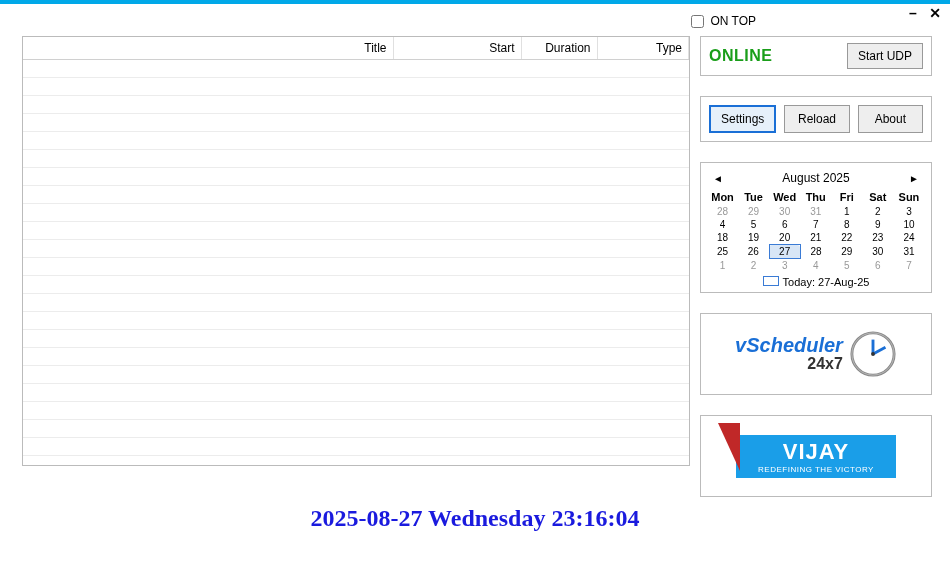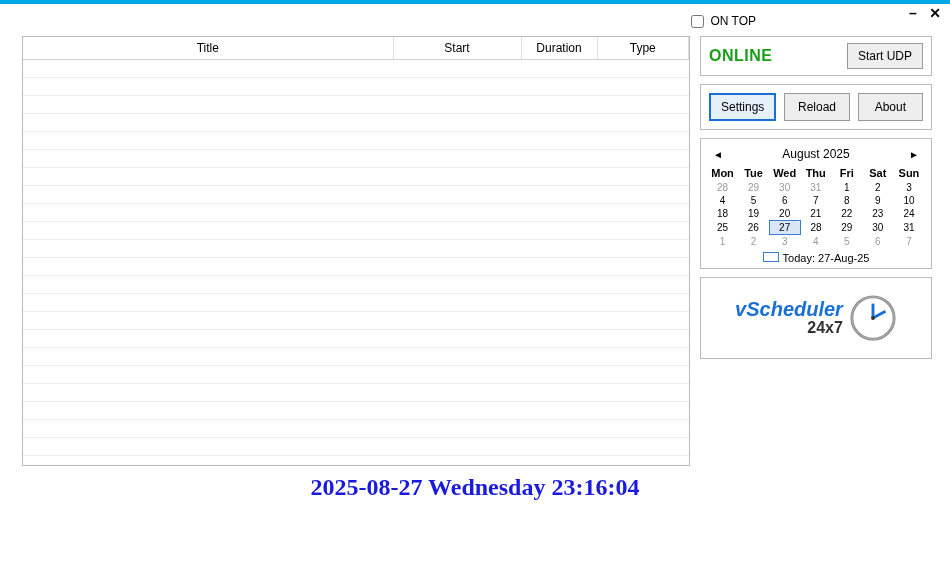--- a/index.html
+++ b/index.html
@@ -11,28 +11,28 @@
 
 .header-row { display: flex; align-items: center; padding: 10px 24px 8px 24px; }
 .app-title { font-size: 21px; font-weight: 400; color: #333; }
 .ontop-wrap { margin-left: auto; margin-right: 170px; display: flex; align-items: center; gap: 6px; font-size: 12px; }
 .ontop-wrap input { width: 13px; height: 13px; }
 
 .main-row { display: flex; gap: 10px; padding: 0 18px 0 22px; }
 
 .table-panel { flex: 1; border: 1px solid #bbb; height: 430px; overflow: hidden; background: #fff; }
 .tbl { width: 100%; border-collapse: collapse; }
-.tbl th { text-align: center; font-weight: 400; font-size: 12px; padding: 4px 6px; border-bottom: 1px solid #d0d0d0; border-right: 1px solid #e0e0e0; background: #fff; }
+.tbl th { text-align: right; font-weight: 400; font-size: 12px; padding: 4px 6px; border-bottom: 1px solid #d0d0d0; border-right: 1px solid #e0e0e0; background: #fff; }
 .tbl th:nth-child(1) { width: 370px; }
 .tbl th:nth-child(2) { width: 128px; }
 .tbl th:nth-child(3) { width: 76px; }
 .tbl th:nth-child(4) { width: auto; }
 .tbl td { height: 18px; border-bottom: 1px solid #ececec; }
 
-.side-panel { width: 232px; display: flex; flex-direction: column; gap: 8px; }
+.side-panel { width: 232px; display: flex; flex-direction: column; gap: 20px; }
 .box { border: 1px solid #bbb; background: #fff; }
 
 .status-box { padding: 6px 8px; display: flex; align-items: center; justify-content: space-between; }
 .status-text { color: #1a9e1a; font-weight: bold; font-size: 16px; letter-spacing: 0.5px; }
 .btn { border: 1px solid #999; background: #eee; padding: 5px 10px; font-size: 12px; cursor: pointer; }
 .btn.active { border: 2px solid #1a6fd6; background: #e6f0fa; }
 
 .btns-box { padding: 8px; display: flex; gap: 8px; justify-content: space-between; }
 .btns-box .btn { flex: 1; text-align: center; }
 
@@ -317,16 +317,25 @@
       </div>
       <svg class="clock-svg" viewBox="0 0 50 50">
         <circle cx="25" cy="25" r="22" fill="none" stroke="#888" stroke-width="3"></circle>
         <circle cx="25" cy="25" r="22" fill="none" stroke="#bbb" stroke-width="1"></circle>
         <line x1="25" y1="25" x2="25" y2="10" stroke="#1a6fd6" stroke-width="3"></line>
         <line x1="25" y1="25" x2="38" y2="18" stroke="#1a6fd6" stroke-width="3"></line>
         <circle cx="25" cy="25" r="2" fill="#333"></circle>
       </svg>
     </div>
 
+    <div class="box vijay-box">
+      <div class="vijay-bg">
+        <div class="vijay-tri"></div>
+        <div class="vijay-main">
+          <div class="v1">VIJAY</div>
+          <div class="v2">REDEFINING THE VICTORY</div>
+        </div>
+      </div>
+    </div>
   </div>
 </div>
 
 <div class="footer-time">2025-08-27  Wednesday  23:16:04</div>
 
 </body></html>

